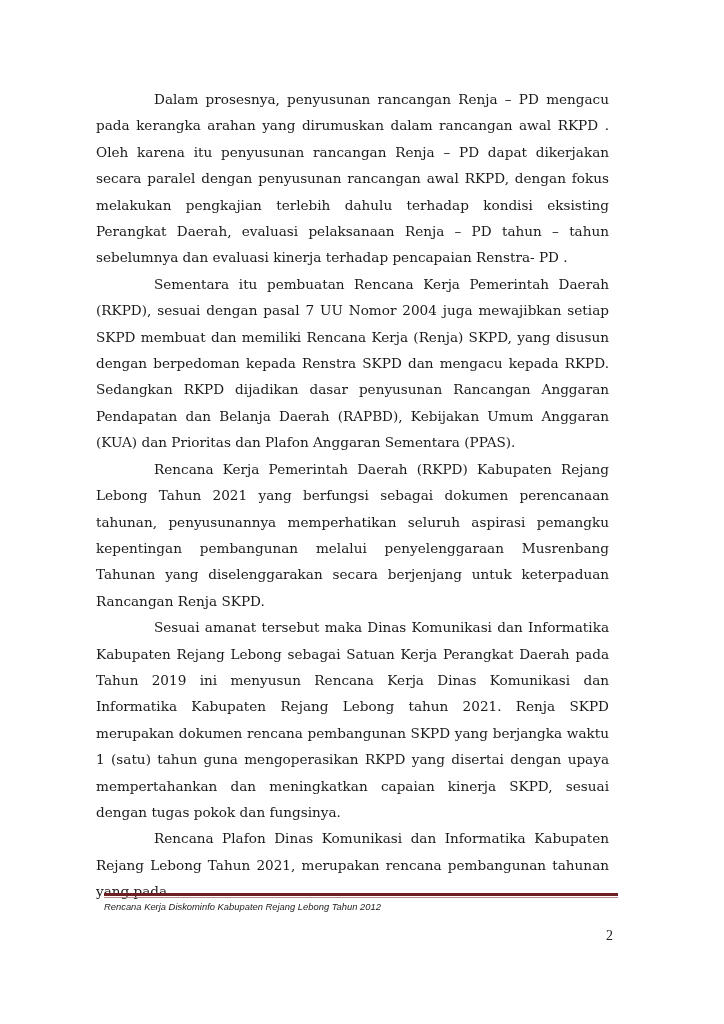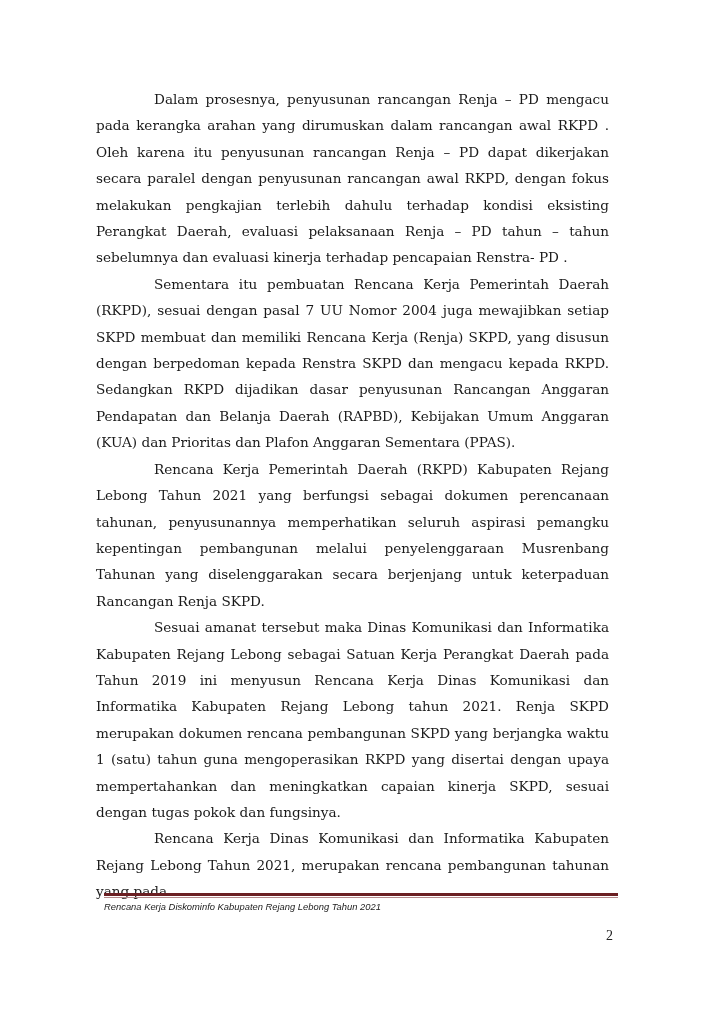--- a/index.html
+++ b/index.html
@@ -31,20 +31,20 @@
 </style>
 </head>
 <body>
 
 <div class="page">
   <div class="body-text">
     <p>Dalam prosesnya, penyusunan rancangan Renja – PD mengacu pada kerangka arahan yang dirumuskan dalam rancangan awal RKPD . Oleh karena itu penyusunan rancangan Renja – PD dapat dikerjakan secara paralel dengan penyusunan rancangan awal RKPD, dengan fokus melakukan pengkajian terlebih dahulu terhadap kondisi eksisting Perangkat Daerah, evaluasi pelaksanaan Renja – PD tahun – tahun sebelumnya dan evaluasi kinerja terhadap pencapaian Renstra- PD .</p>
     <p>Sementara itu pembuatan Rencana Kerja Pemerintah Daerah (RKPD), sesuai dengan pasal 7 UU Nomor 2004 juga mewajibkan setiap SKPD membuat dan memiliki Rencana Kerja (Renja) SKPD, yang disusun dengan berpedoman kepada Renstra SKPD dan mengacu kepada RKPD. Sedangkan RKPD dijadikan dasar penyusunan Rancangan Anggaran Pendapatan dan Belanja Daerah (RAPBD), Kebijakan Umum Anggaran (KUA) dan Prioritas dan Plafon Anggaran Sementara (PPAS).</p>
     <p>Rencana Kerja Pemerintah Daerah (RKPD) Kabupaten Rejang Lebong Tahun 2021 yang berfungsi sebagai dokumen perencanaan tahunan, penyusunannya memperhatikan seluruh aspirasi pemangku kepentingan pembangunan melalui penyelenggaraan Musrenbang Tahunan yang diselenggarakan secara berjenjang untuk keterpaduan Rancangan Renja SKPD.</p>
     <p>Sesuai amanat tersebut maka Dinas Komunikasi dan Informatika Kabupaten Rejang Lebong sebagai Satuan Kerja Perangkat Daerah pada Tahun 2019 ini menyusun Rencana Kerja Dinas Komunikasi dan Informatika Kabupaten Rejang Lebong tahun 2021. Renja SKPD merupakan dokumen rencana pembangunan SKPD yang berjangka waktu 1 (satu) tahun guna mengoperasikan RKPD yang disertai dengan upaya mempertahankan dan meningkatkan capaian kinerja SKPD, sesuai dengan tugas pokok dan fungsinya.</p>
-    <p>Rencana Kerja Dinas Komunikasi dan Informatika Kabupaten Rejang Lebong Tahun 2021, merupakan rencana pembangunan tahunan yang pada</p>
+    <p>Rencana Plafon Dinas Komunikasi dan Informatika Kabupaten Rejang Lebong Tahun 2021, merupakan rencana pembangunan tahunan yang pada</p>
   </div>
 
   <div class="footer-rule"></div>
   <div class="footer-rule-thin"></div>
-  <div class="footer-text">Rencana Kerja Diskominfo Kabupaten Rejang Lebong Tahun 2021</div>
+  <div class="footer-text">Rencana Kerja Diskominfo Kabupaten Rejang Lebong Tahun 2012</div>
   <div class="page-number">2</div>
 </div>
 
 </body></html>

